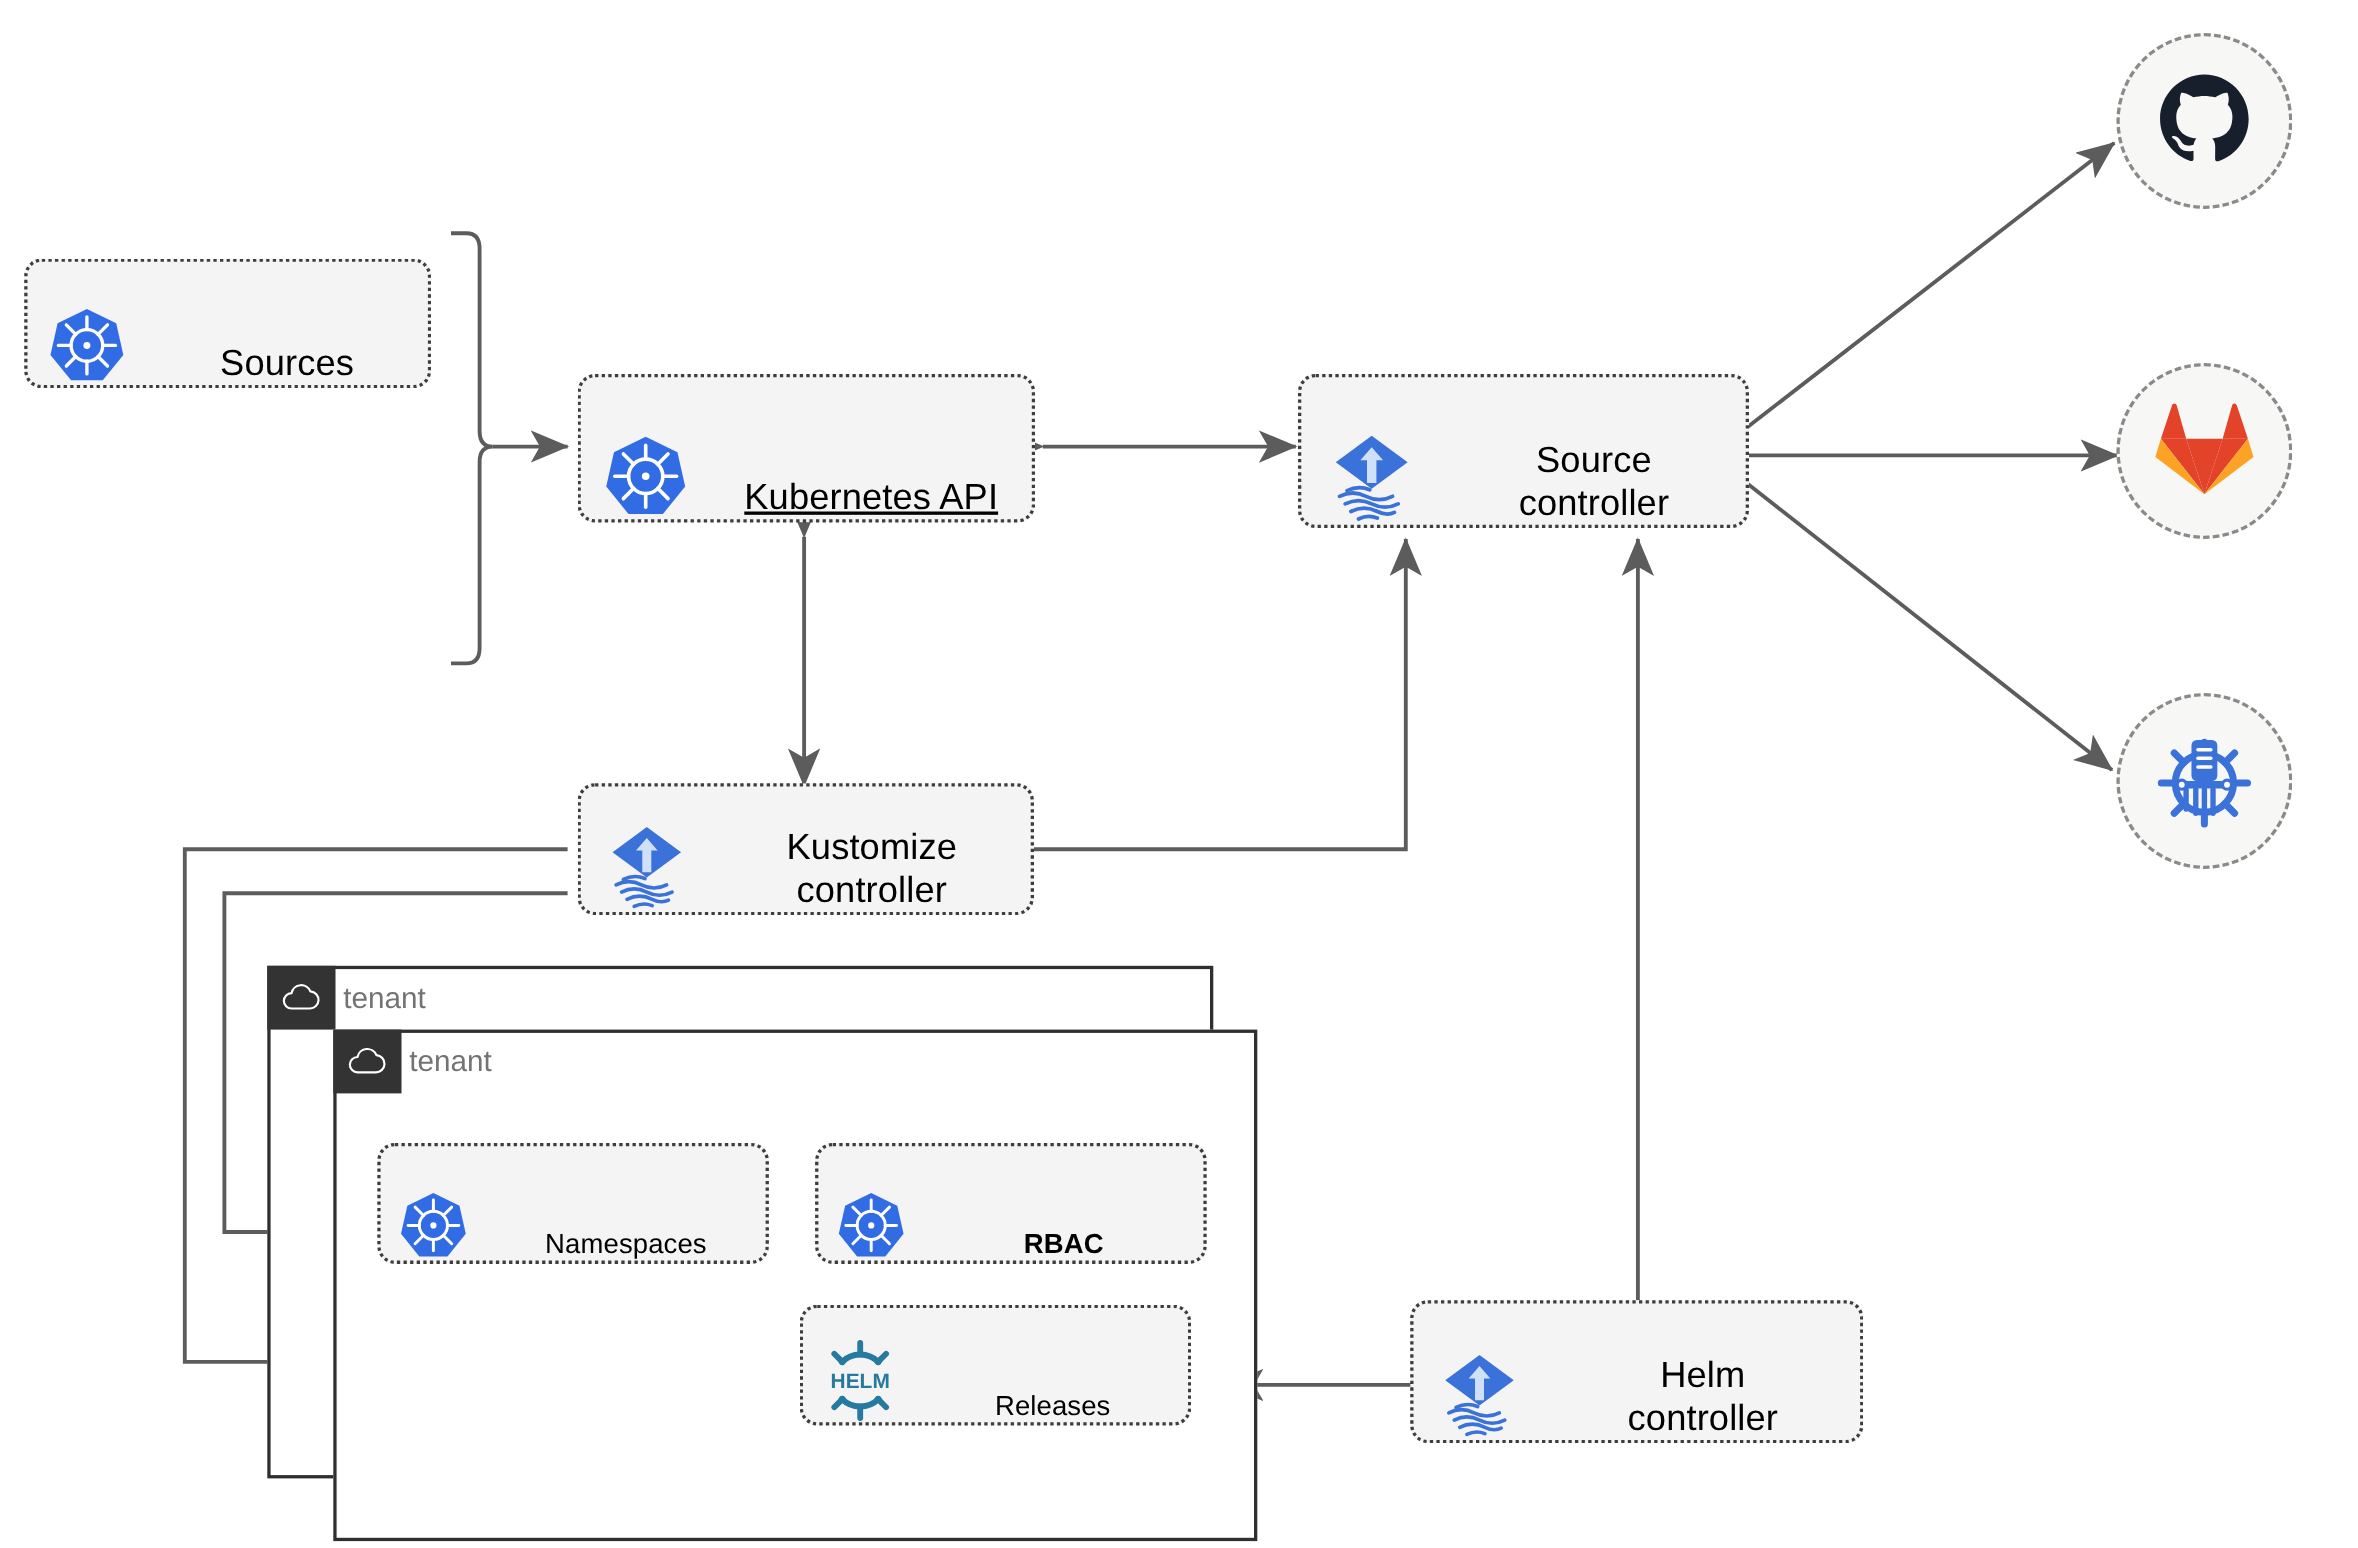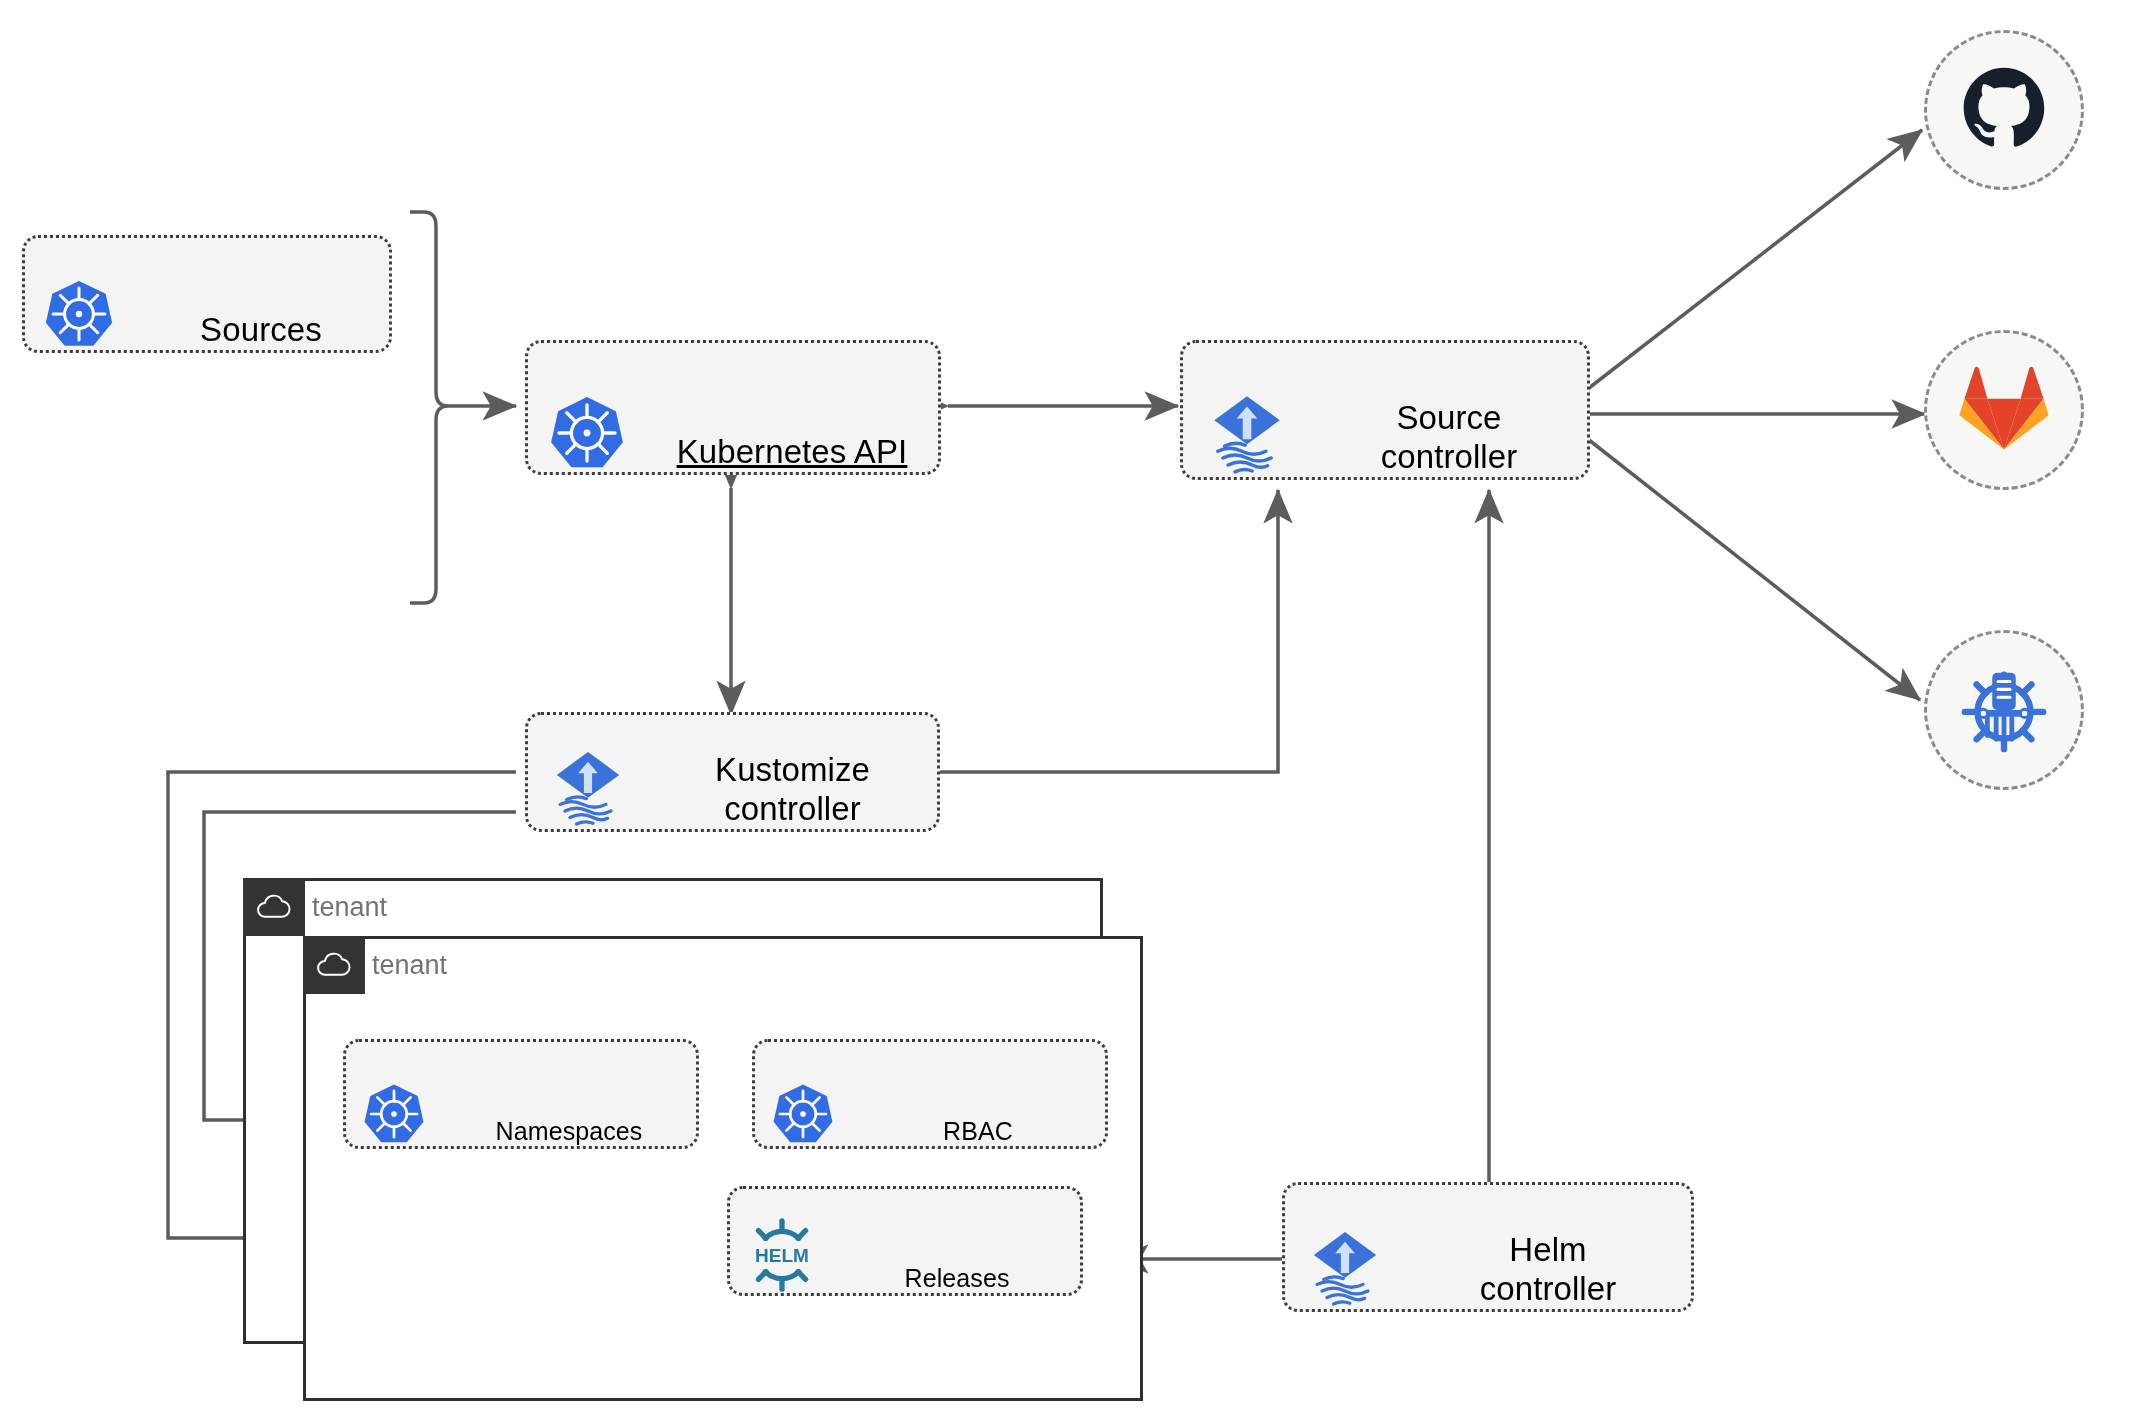--- a/index.html
+++ b/index.html
@@ -277,21 +277,21 @@
             <path d="M36 36 L24 24"></path>
               <path d="M64 36 L76 24"></path>
             <path d="M36 64 L24 76"></path>
               <path d="M64 64 L76 76"></path>
           </g>
         </svg>
       </span>
       <span class="lbl">Namespaces</span>
     </div>
 
-    <div class="card small" style="left:446px;top:100px;width:356px;height:110px;">
+    <div class="card small" style="left:435px;top:100px;width:356px;height:110px;font-weight:bold;">
       <span class="ico" style="width:96px;">
         <svg width="64" height="64" viewBox="0 0 100 100" aria-hidden="true">
           <path d="M50 4 L87 22 L96 62 L70 94 L30 94 L4 62 L13 22 Z" fill="#326ce5"></path>
           <g fill="none" stroke="#ffffff" stroke-width="4.2" stroke-linecap="round">
             <circle cx="50" cy="50" r="20"></circle>
             <circle cx="50" cy="50" r="4.4" fill="#ffffff" stroke="none"></circle>
             <path d="M50 30 L50 14"></path>
               <path d="M50 70 L50 86"></path>
             <path d="M30 50 L14 50"></path>
               <path d="M70 50 L86 50"></path>

